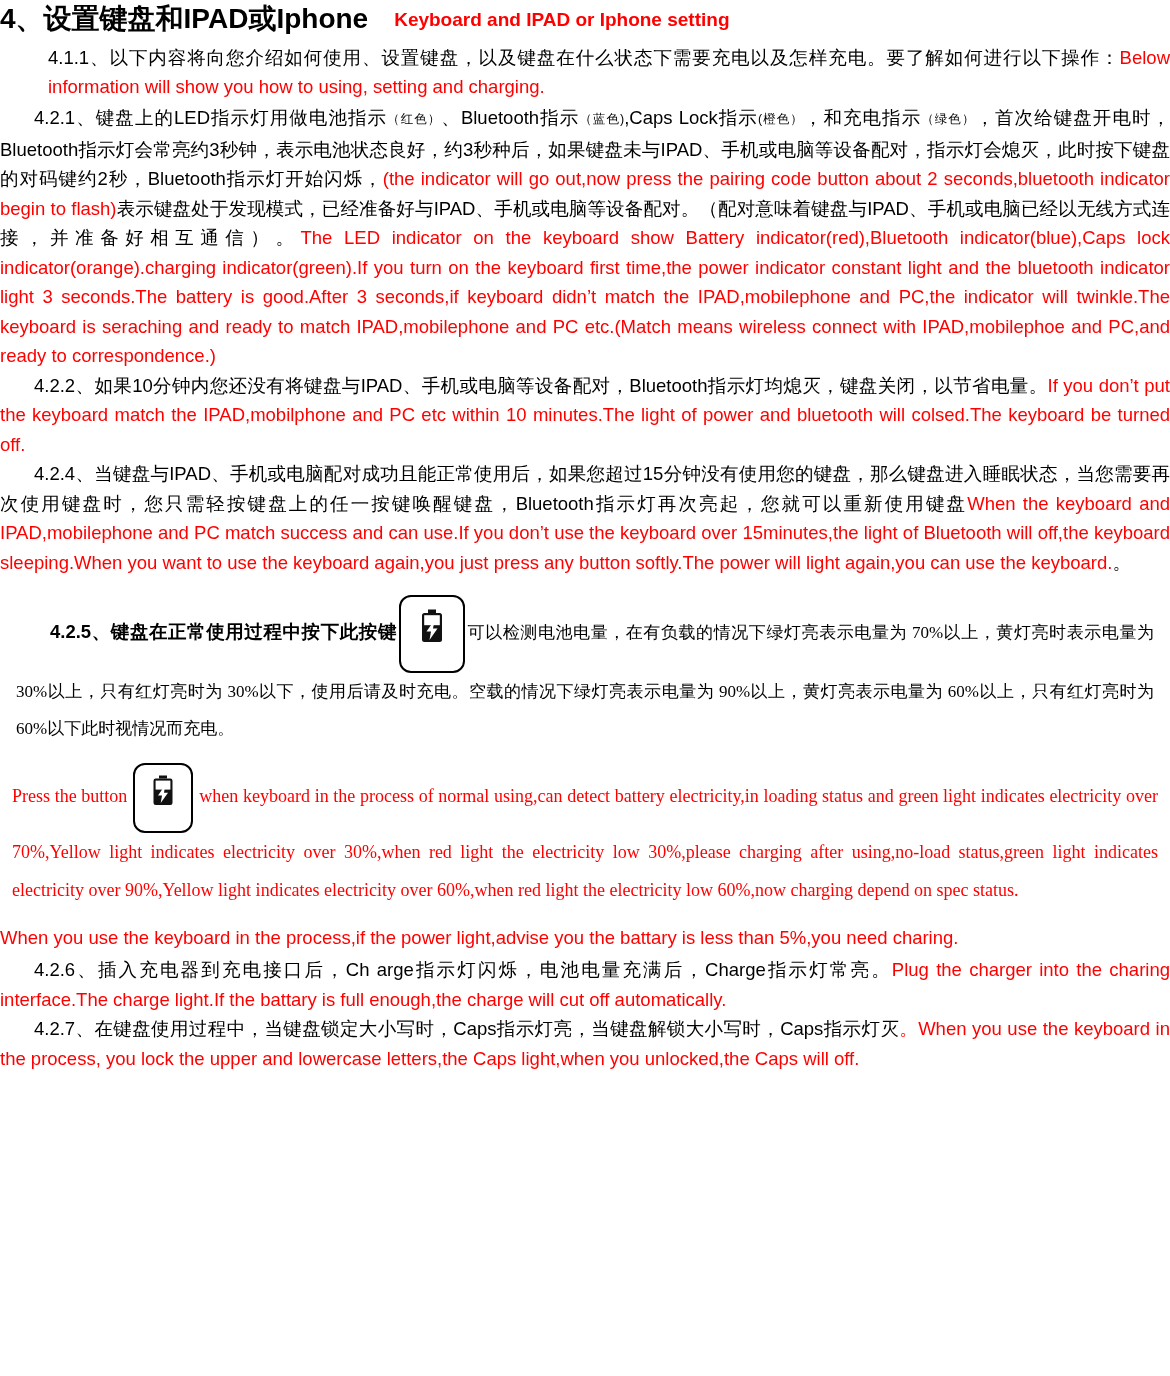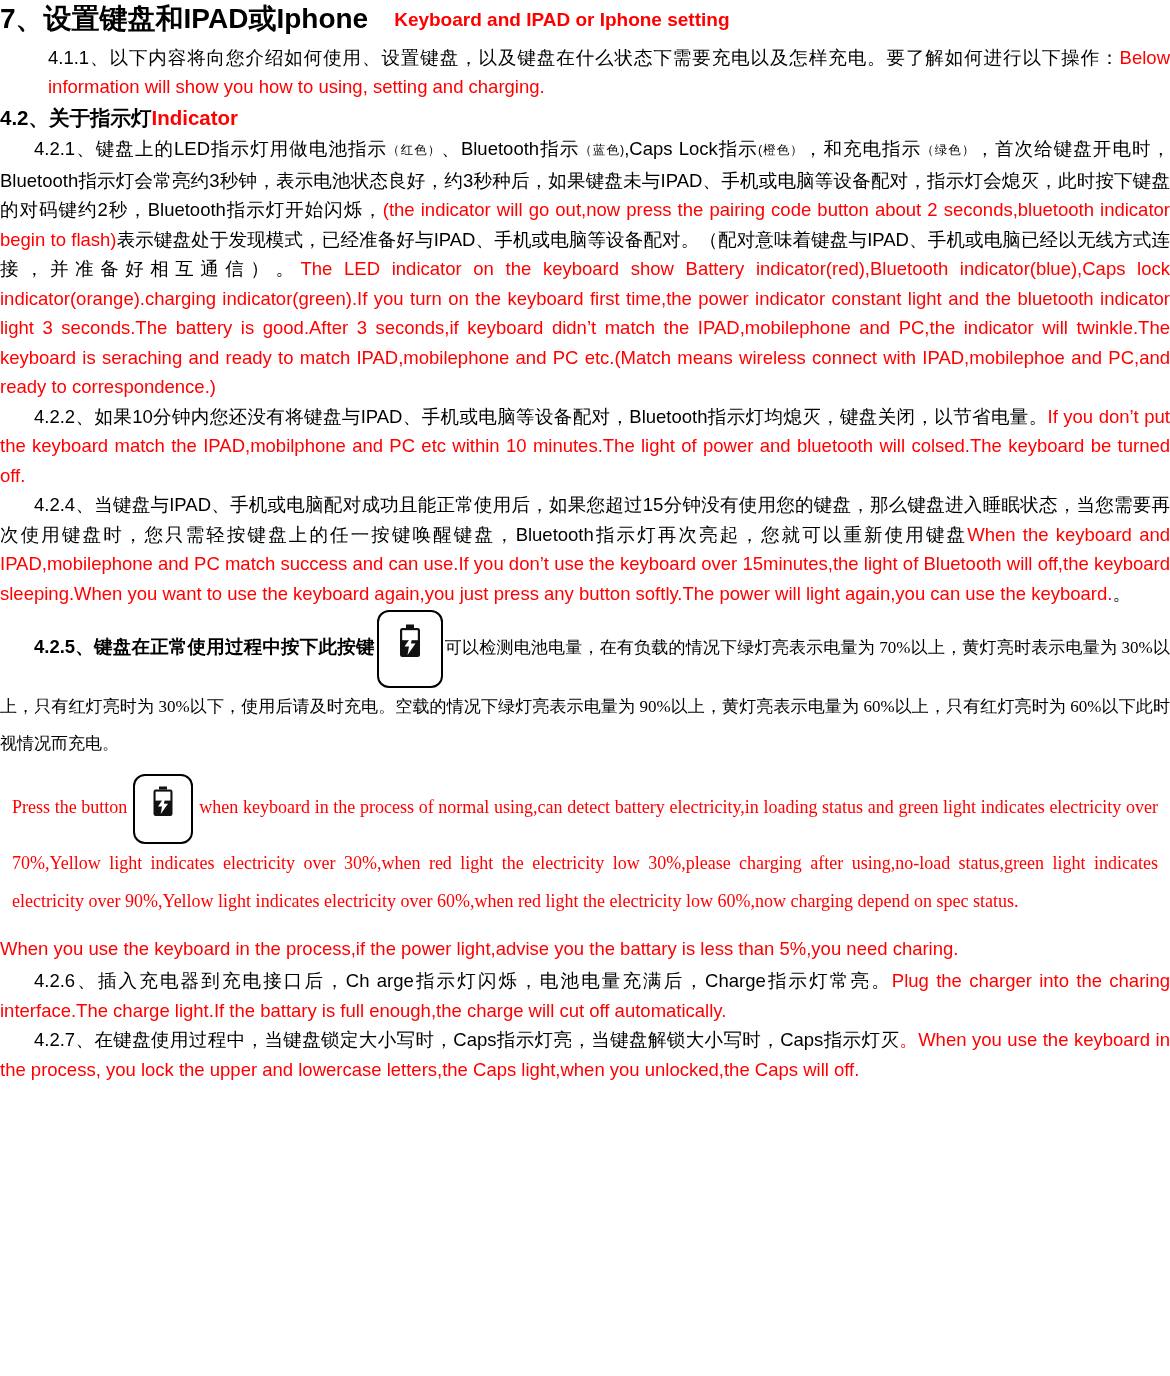--- a/index.html
+++ b/index.html
@@ -78,21 +78,21 @@
     text-justify: inter-character;
     text-indent: 34px;
   }
   .tiny { font-size: 12.5px; vertical-align: 1px; }
 
   
   .para-serif {
     font-family: "Liberation Serif", "DejaVu Serif", serif;
     font-size: 17px;
     line-height: 37px;
-    margin: 0;
+    margin: 16px;
     text-align: justify;
     text-justify: inter-character;
     text-indent: 34px;
   }
   .para-serif .lead { font-family: "Liberation Sans", sans-serif; font-size: 18.5px; font-weight: bold; }
 
   
   .para-serif-red {
     font-family: "Liberation Serif", "DejaVu Serif", serif;
     font-size: 18px;
@@ -126,31 +126,28 @@
   .keycap.k2 svg { margin-top: 10px; }
 
   .spacer-icon-row { height: 2px; }
 </style>
 </head>
 <body>
 
 <div class="page">
 
   <h1 class="doc-title">
-    <span>7、设置键盘和IPAD或Iphone</span><span class="en">Keyboard and IPAD or Iphone setting</span>
+    <span>4、设置键盘和IPAD或Iphone</span><span class="en">Keyboard and IPAD or Iphone setting</span>
   </h1>
 
 
   <p class="p411">
     <span>4.1.1、以下内容将向您介绍如何使用、设置键盘，以及键盘在什么状态下需要充电以及怎样充电。要了解如何进行以下操作：</span><span class="red">Below information will show you how to using, setting and charging.</span>
   </p>
 
-  <p class="h42">
-    <span>4.2、关于指示灯</span><span class="red">Indicator</span>
-  </p>
 
   <p class="para">
     <span>4.2.1、键盘上的LED指示灯用做电池指示</span><span class="tiny">（红色）</span><span>、Bluetooth指示</span><span class="tiny">（蓝色)</span><span>,Caps Lock指示</span><span class="tiny">(橙色）</span><span>，和充电指示</span><span class="tiny">（绿色）</span><span>，首次给键盘开电时，Bluetooth指示灯会常亮约3秒钟，表示电池状态良好，约3秒种后，如果键盘未与IPAD、手机或电脑等设备配对，指示灯会熄灭，此时按下键盘的对码键约2秒，Bluetooth指示灯开始闪烁，</span><span class="red">(the indicator will go out,now press the pairing code button about 2 seconds,bluetooth indicator begin to flash)</span><span>表示键盘处于发现模式，已经准备好与IPAD、手机或电脑等设备配对。（配对意味着键盘与IPAD、手机或电脑已经以无线方式连接，并准备好相互通信）。</span><span class="red">The LED indicator on the keyboard show Battery indicator(red),Bluetooth indicator(blue),Caps lock indicator(orange).charging indicator(green).If you turn on the keyboard first time,the power indicator constant light and the bluetooth indicator light 3 seconds.The battery is good.After 3 seconds,if keyboard didn’t match the IPAD,mobilephone and PC,the indicator will twinkle.The keyboard is seraching and ready to match IPAD,mobilephone and PC etc.(Match means wireless connect with IPAD,mobilephoe and PC,and ready to correspondence.)</span>
   </p>
 
   <p class="para">
     <span>4.2.2、如果10分钟内您还没有将键盘与IPAD、手机或电脑等设备配对，Bluetooth指示灯均熄灭，键盘关闭，以节省电量。</span><span class="red">If you don’t put the keyboard match the IPAD,mobilphone and PC etc within 10 minutes.The light of power and bluetooth will colsed.The keyboard be turned off.</span>
   </p>
 
 

